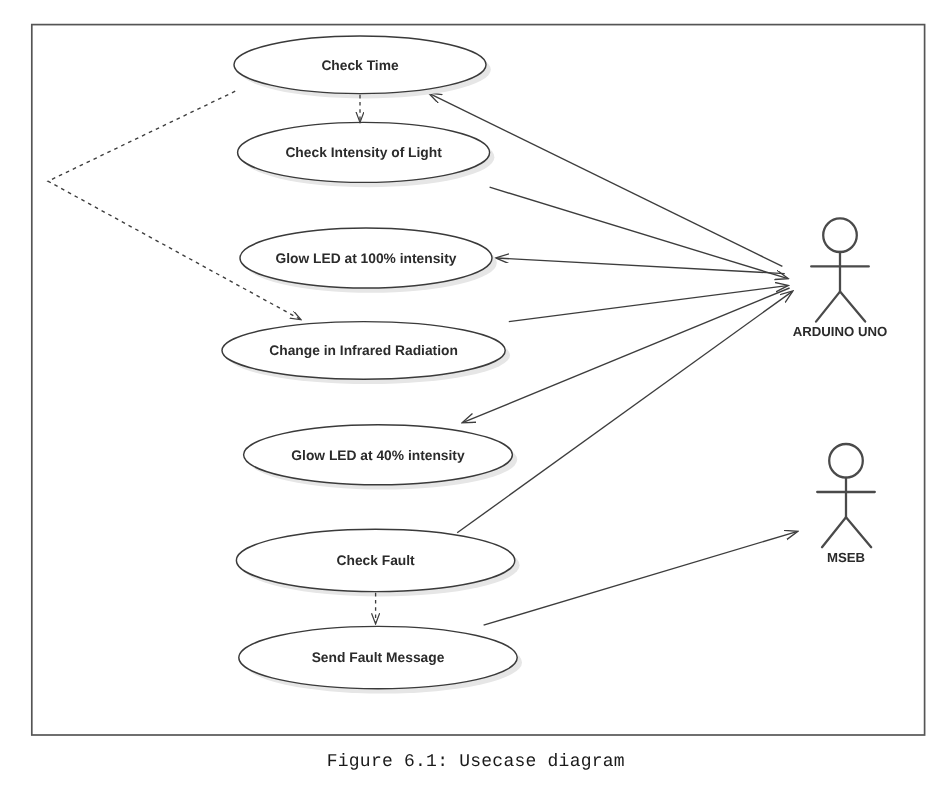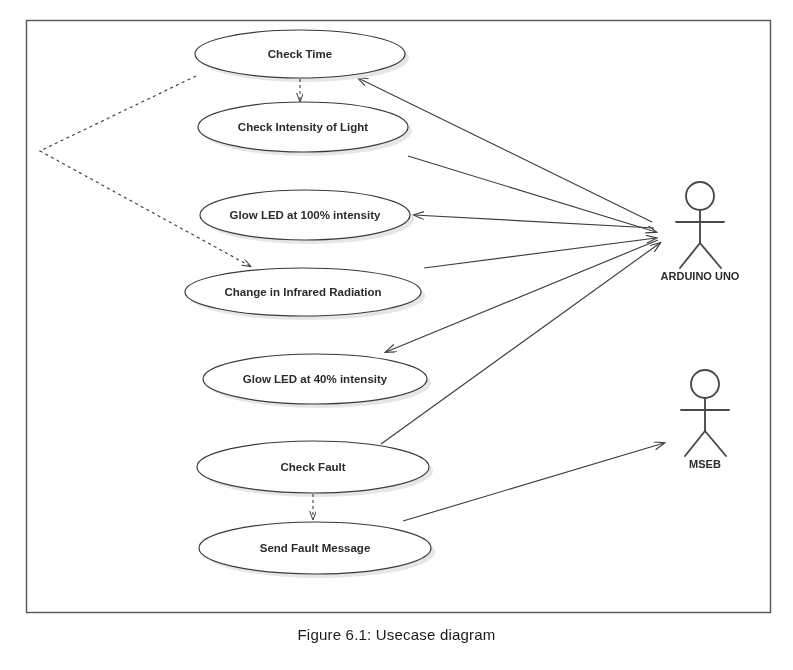--- a/index.html
+++ b/index.html
@@ -17,21 +17,21 @@
     text-anchor:middle;dominant-baseline:middle;
   }
   .actor-label{
     font-family:"Liberation Sans", sans-serif;
     font-size:11px;font-weight:bold;fill:#2b2b2b;
     text-anchor:middle;
   }
   .caption{
     position:absolute;left:0;right:0;top:626px;
     text-align:center;
-    font-family:Liberation Sans, sans-serif;
+    font-family:Liberation Mono, monospace;
     font-size:15px;color:#1a1a1a;
     letter-spacing:.2px;
   }
 </style>
 </head>
 <body>
 
 <div id="page">
 
   <svg id="diagram-frame" viewBox="0 0 793 670" xmlns="http://www.w3.org/2000/svg">

